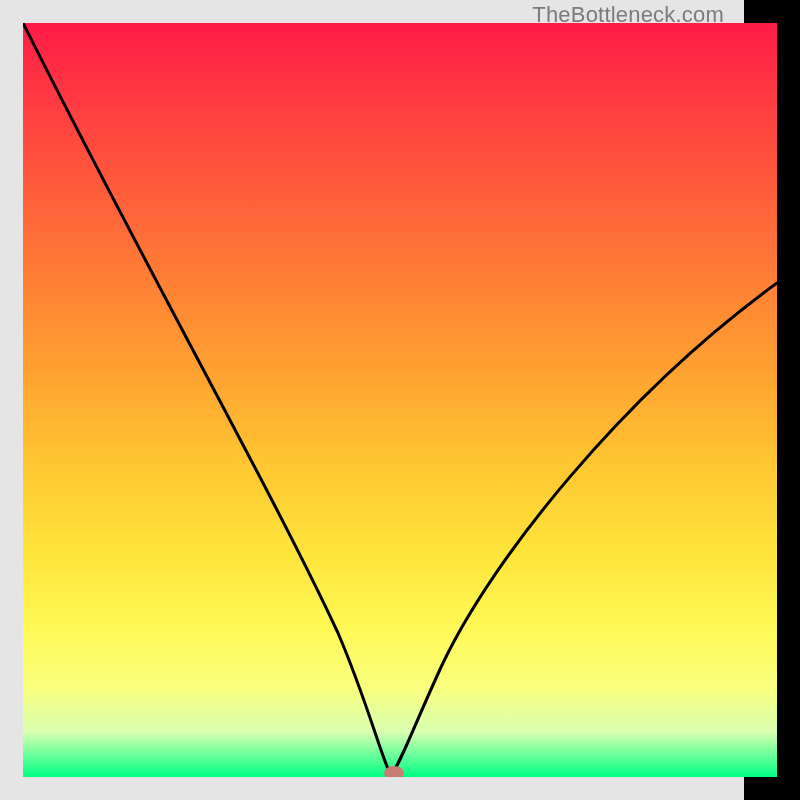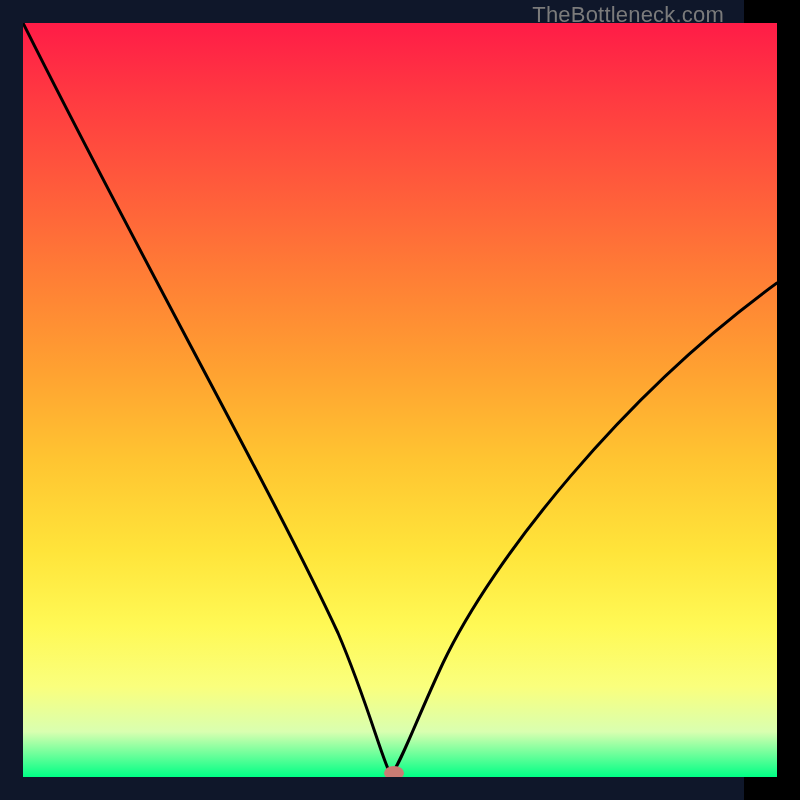--- a/index.html
+++ b/index.html
@@ -7,21 +7,21 @@
     padding: 0;
     width: 800px;
     height: 800px;
     background: #000;
     overflow: hidden;
   }
   .frame {
     position: relative;
     width: 744px;
     height: 800px;
-    background: #0f172a;
+    background: #e5e5e5;
   }
   .watermark {
     position: absolute;
     top: 2px;
     right: 20px;
     color: #7b7b7b;
     font-family: Arial, Helvetica, sans-serif;
     font-size: 22px;
     font-weight: 500;
     letter-spacing: 0.2px;

